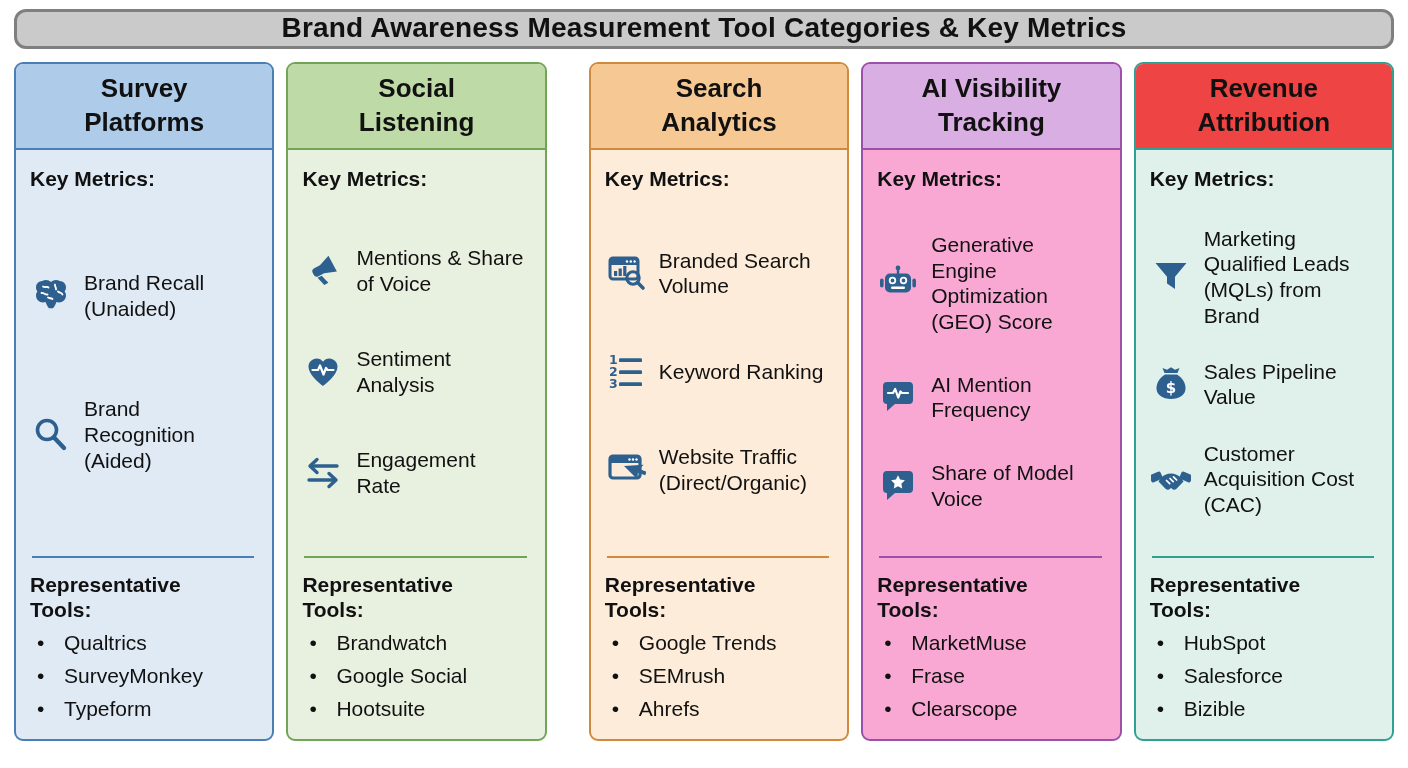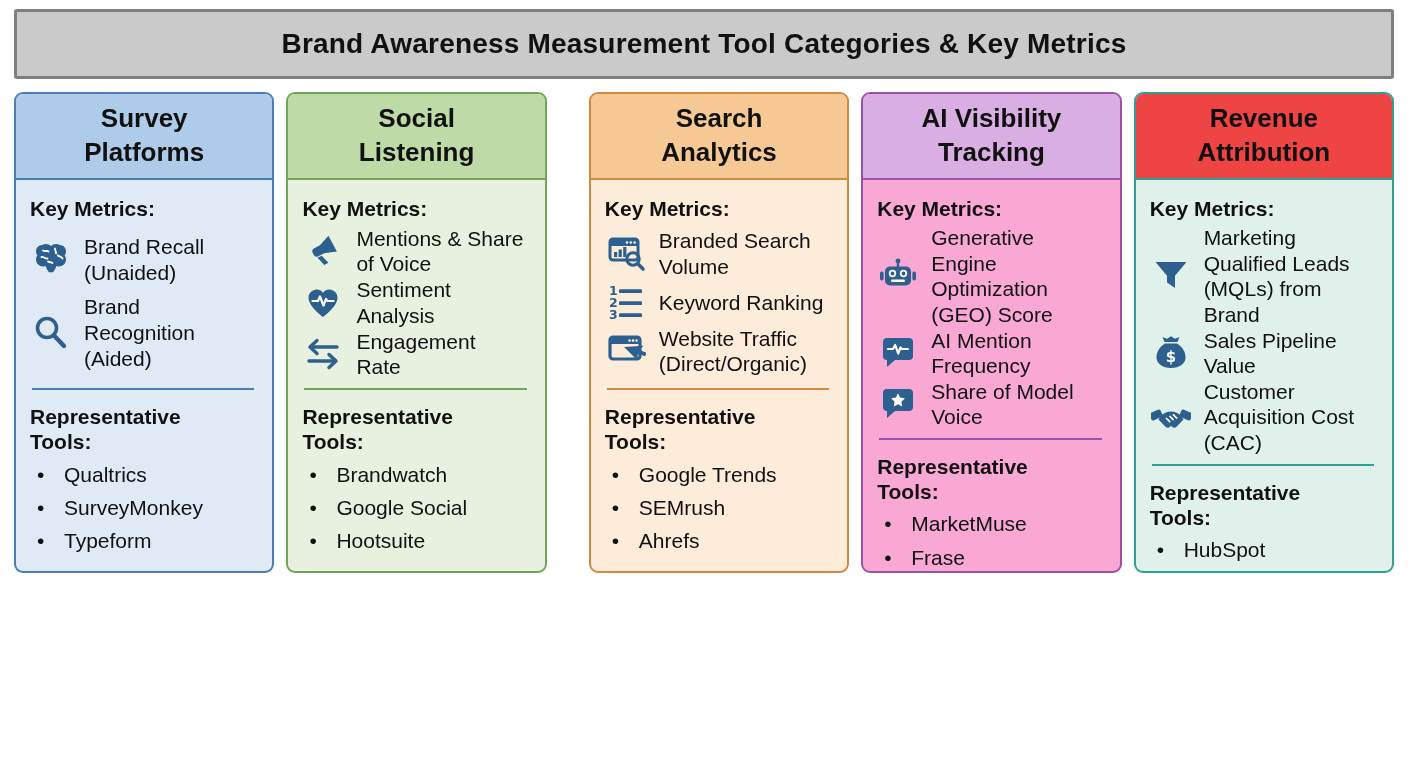--- a/index.html
+++ b/index.html
@@ -5,39 +5,38 @@
   * { box-sizing: border-box; margin: 0; padding: 0; }
   html, body { width: 1408px; height: 768px; overflow: hidden; }
   body {
     background: #ffffff;
     color: #111111;
     font-family: "Liberation Sans", sans-serif;
   }
   .page { padding: 9px 14px 0 14px; }
 
   .title-bar {
-    height: 70px;
+    height: 40px;
     border: 3px solid;
-    border-radius: 3px;
-    display: flex;
-    align-items: center;
+    border-radius: 12px;
+    display: flex;
     justify-content: center;
     margin-bottom: 13px;
   }
   .title-bar h1 {
     font-size: 28px;
     font-weight: 700;
     letter-spacing: 0.2px;
   }
 
   .columns { display: flex; gap: 12px; }
 
   .column {
     flex: 1 1 0;
-    height: 481px;
+    height: 679px;
     border: 2px solid;
     border-radius: 9px;
     overflow: hidden;
     display: flex;
     flex-direction: column;
   }
 
   .col-header {
     flex: 0 0 86px;
     border-bottom: 2px solid;

